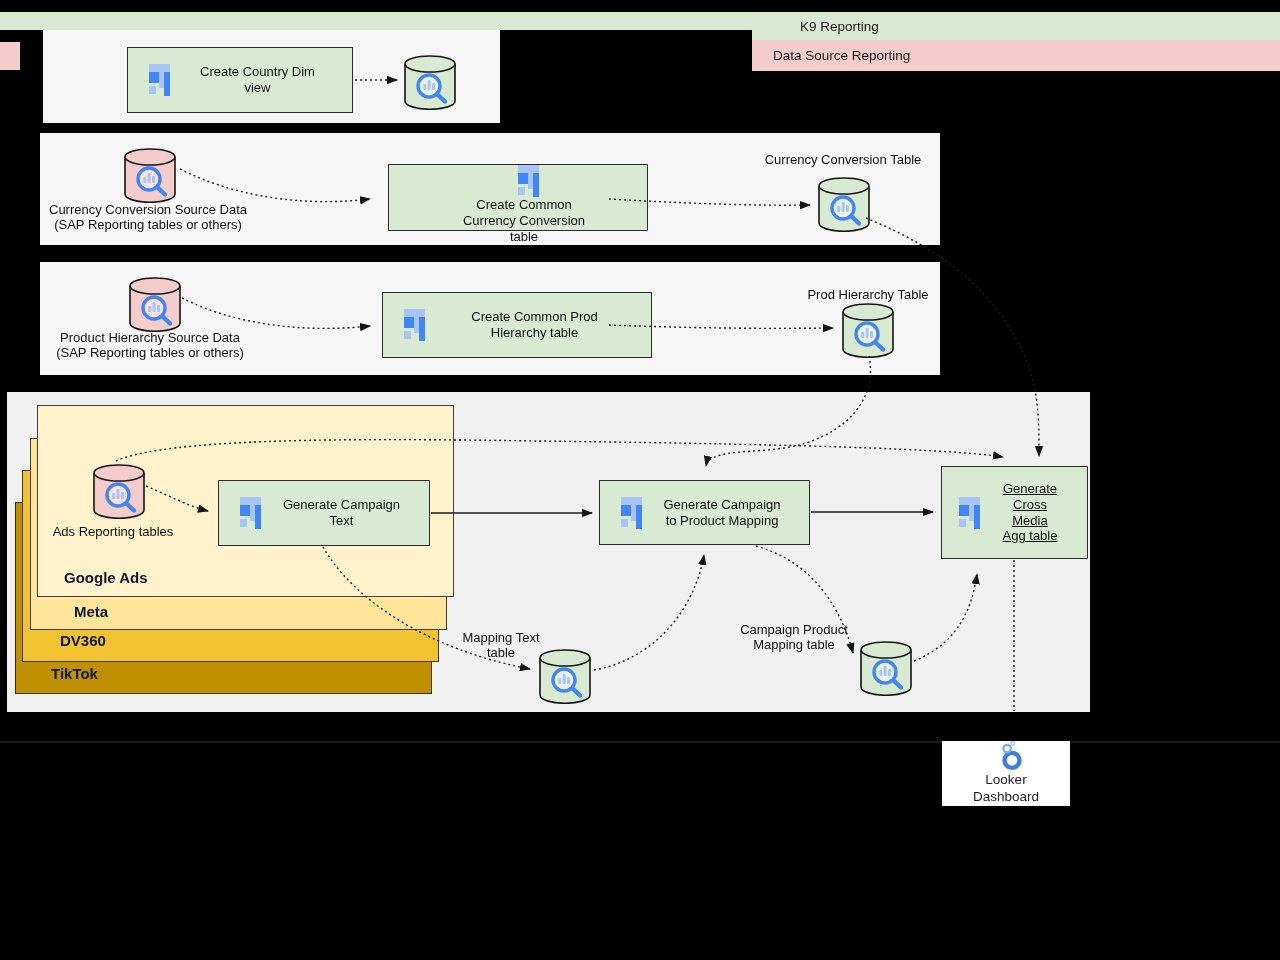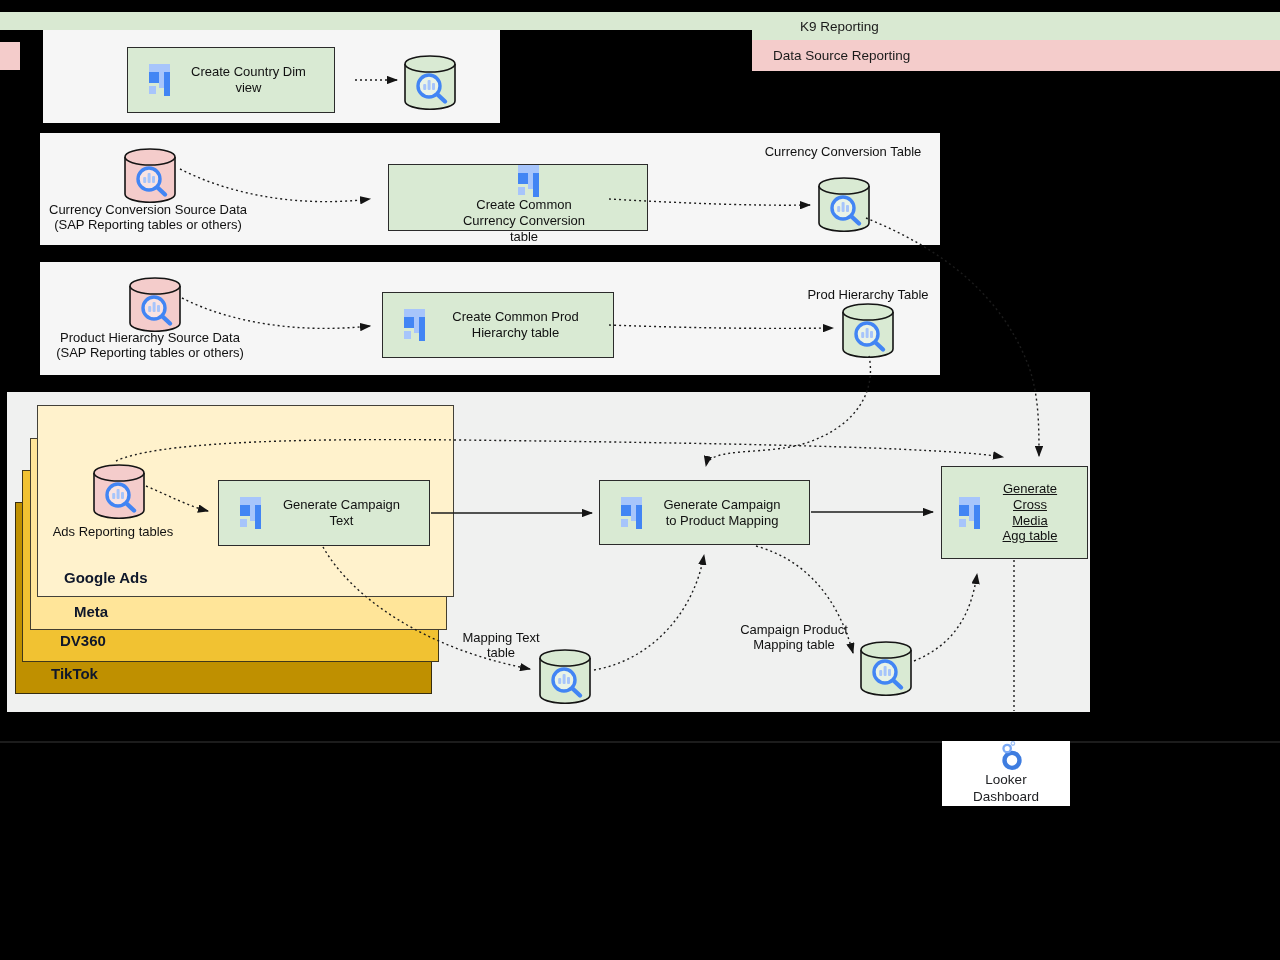--- a/index.html
+++ b/index.html
@@ -100,21 +100,21 @@
   <div class="abs card" style="left:22px;top:470px;background:var(--c-card_dv360);">
     <div class="card-label" style="left:37px;top:161px;">DV360</div>
   </div>
   <div class="abs card" style="left:30px;top:438px;background:var(--c-card_meta);">
     <div class="card-label" style="left:43px;top:164px;">Meta</div>
   </div>
   <div class="abs card" style="left:37px;top:405px;background:var(--c-card_google);">
     <div class="card-label" style="left:26px;top:163px;">Google Ads</div>
   </div>
 
-  <div class="abs pbox" style="left:127px;top:47px;width:208px;height:66px;justify-content:center;">
+  <div class="abs pbox" style="left:127px;top:47px;width:226px;height:66px;justify-content:center;">
     <svg width="23" height="32" viewBox="0 0 23 32">
         <use href="#df-shape"></use>
       </svg>
     <div class="txt prelined">Create Country Dim
 view</div>
   </div>
   <svg class="abs cyl" style="left:404px;top:54px;--fill:var(--c-box_green);" width="52" height="56" viewBox="0 0 52 56">
       <use href="#cyl-shape"></use>
     </svg>
 
@@ -124,31 +124,31 @@
   <div class="abs nlabel prelined" style="left:28px;top:202px;width:240px;">Currency Conversion Source Data
 (SAP Reporting tables or others)</div>
   <div class="abs pbox" style="left:388px;top:164px;width:260px;height:67px;flex-direction:column;">
     <svg width="23" height="32" viewBox="0 0 23 32">
         <use href="#df-shape"></use>
       </svg>
     <div class="txt prelined">Create Common
 Currency Conversion
 table</div>
   </div>
-  <div class="abs nlabel" style="left:753px;top:144px;width:180px;">Currency Conversion Table</div>
+  <div class="abs nlabel" style="left:753px;top:152px;width:180px;">Currency Conversion Table</div>
   <svg class="abs cyl" style="left:818px;top:176px;--fill:var(--c-box_green);" width="52" height="56" viewBox="0 0 52 56">
       <use href="#cyl-shape"></use>
     </svg>
 
   <svg class="abs cyl" style="left:129px;top:276px;--fill:var(--c-source_pink);" width="52" height="56" viewBox="0 0 52 56">
       <use href="#cyl-shape"></use>
     </svg>
   <div class="abs nlabel prelined" style="left:30px;top:330px;width:240px;">Product Hierarchy Source Data
 (SAP Reporting tables or others)</div>
-  <div class="abs pbox" style="left:382px;top:292px;width:232px;height:66px;">
+  <div class="abs pbox" style="left:382px;top:292px;width:270px;height:66px;">
     <svg width="23" height="32" viewBox="0 0 23 32">
         <use href="#df-shape"></use>
       </svg>
     <div class="txt prelined">Create Common Prod
 Hierarchy table</div>
   </div>
   <div class="abs nlabel" style="left:778px;top:287px;width:180px;">Prod Hierarchy Table</div>
   <svg class="abs cyl" style="left:842px;top:302px;--fill:var(--c-box_green);" width="52" height="56" viewBox="0 0 52 56">
       <use href="#cyl-shape"></use>
     </svg>

